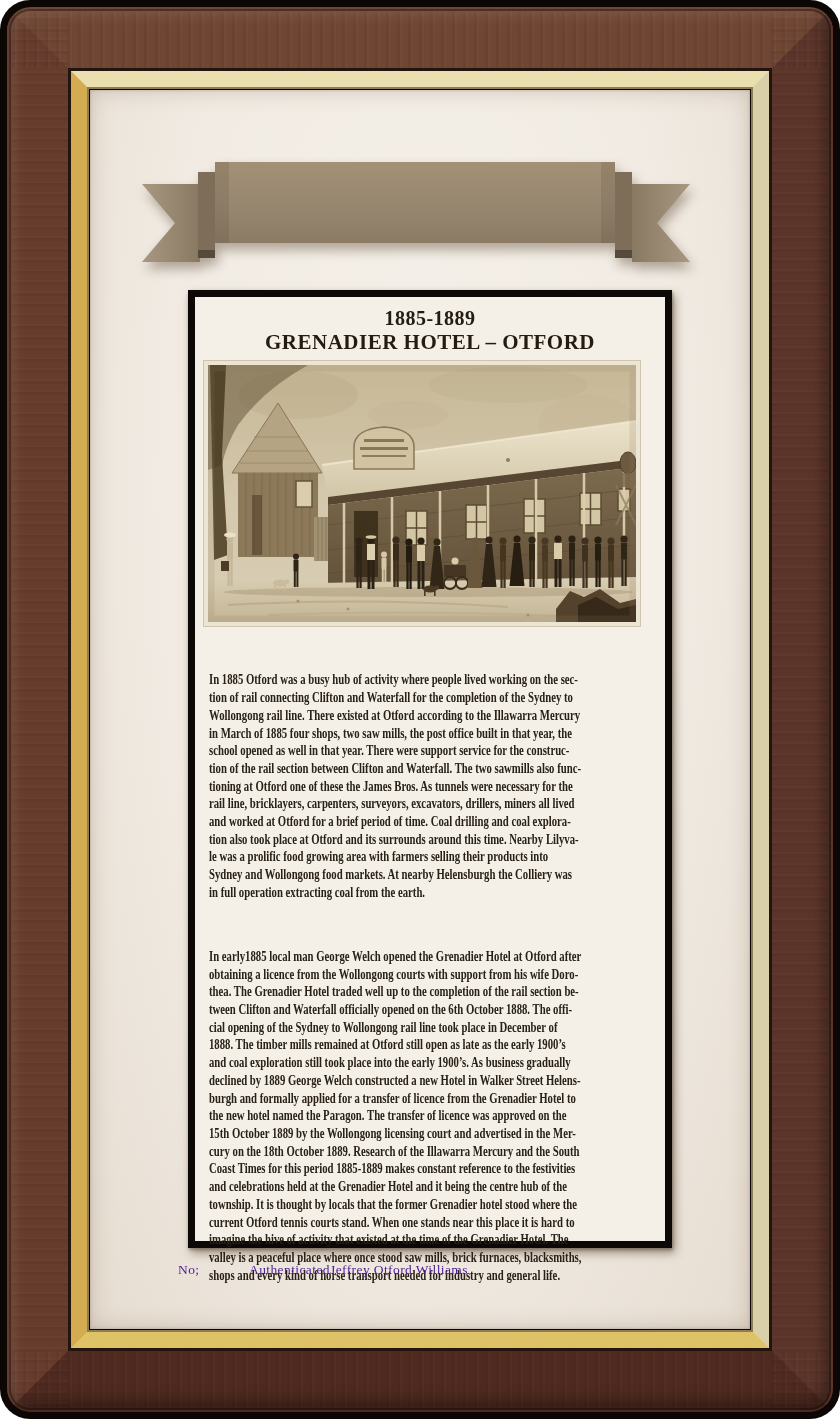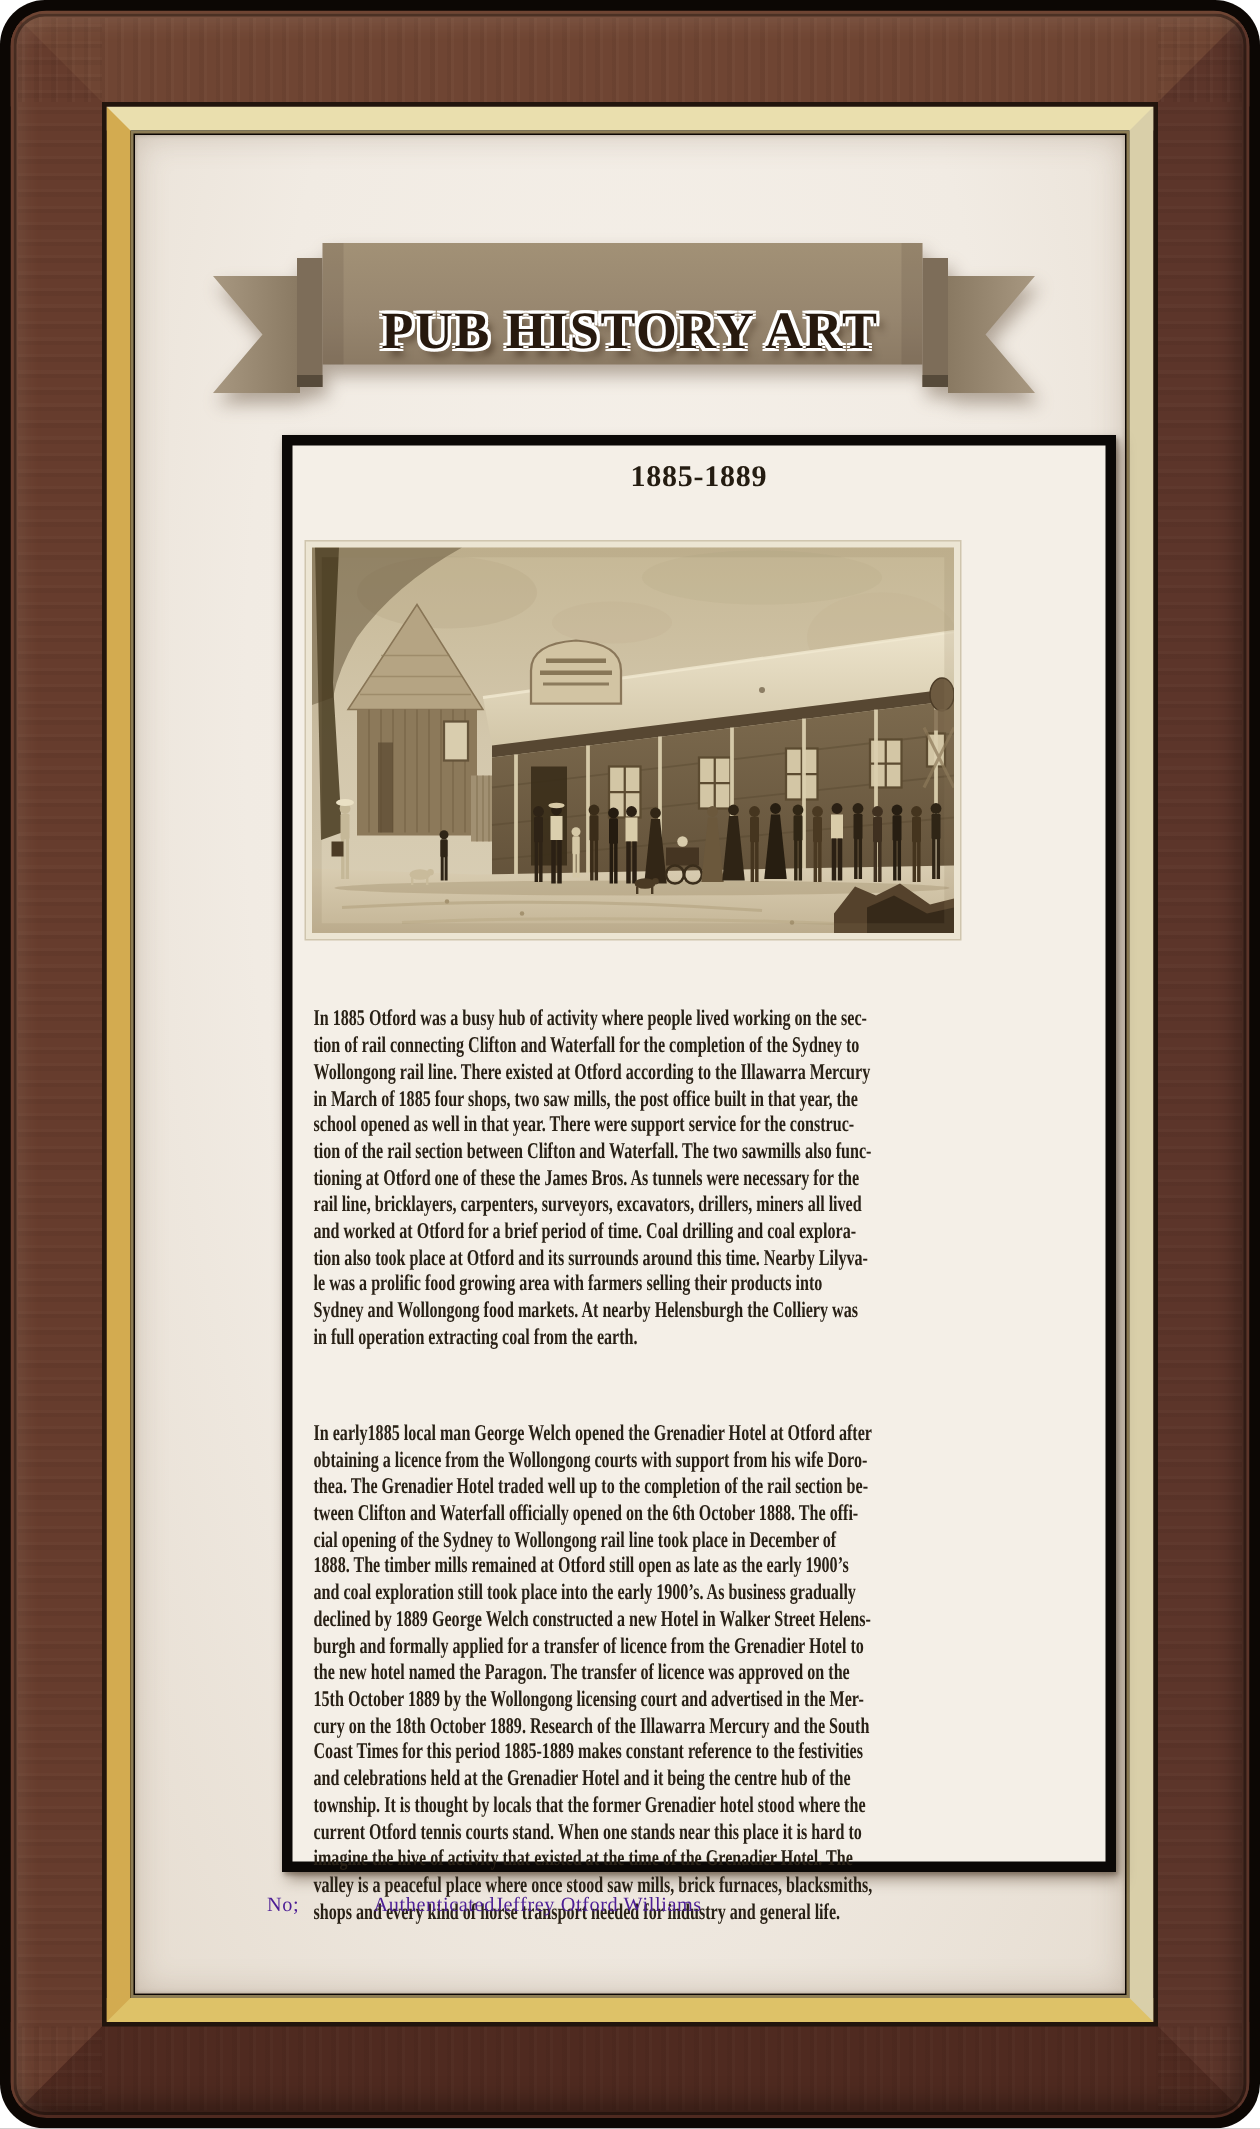--- a/index.html
+++ b/index.html
@@ -34,21 +34,21 @@
        font-weight:bold;color:#27190e;letter-spacing:1px;
        text-shadow:-2px -2px 0 #fff,2px -2px 0 #fff,-2px 2px 0 #fff,2px 2px 0 #fff,
                    -2px 0 0 #fff,2px 0 0 #fff,0 -2px 0 #fff,0 2px 0 #fff,
                    4px 5px 5px rgba(45,28,12,.5);}
   .banner-line1{top:166px;font-size:34px;}
   .banner-line2{top:201px;font-size:35px;}
   .region-subtitle{position:absolute;left:0;top:247px;width:840px;text-align:center;
        font-size:26px;letter-spacing:4px;color:#332c24;
        text-shadow:2px 2px 0 rgba(255,255,255,.9), 3px 4px 3px rgba(150,118,85,.55);}
   
-  .plaque{position:absolute;left:188px;top:290px;width:556px;height:958px;box-sizing:border-box;
+  .plaque{position:absolute;left:188px;top:290px;width:484px;height:958px;box-sizing:border-box;
        border:7px solid #0b0806;background:#f4efe7;
        box-shadow:3px 5px 9px rgba(80,60,40,.5), 1px 2px 3px rgba(60,45,30,.4);}
   .plaque-years{position:absolute;top:10px;left:0;width:100%;text-align:center;
        font-size:20px;font-weight:bold;color:#241c11;letter-spacing:.5px;}
   .plaque-title{position:absolute;top:33px;left:0;width:100%;text-align:center;
        font-size:21px;font-weight:bold;color:#241c11;letter-spacing:.5px;}
   .photo-wrap{position:absolute;left:9px;top:64px;width:436px;height:265px;box-sizing:border-box;
        border:4px solid #ece5d3;outline:1px solid #cfc5ae;background:#d3c7ac;
        box-shadow:inset 0 0 6px rgba(90,70,45,.4);}
   .body-text{position:absolute;left:14px;top:339px;width:610px;
@@ -97,24 +97,24 @@
     <polygon points="72,34 14,34 47,73 14,112 72,112" fill="url(#tailL)"></polygon>
     <polygon points="504,34 562,34 529,73 562,112 504,112" fill="url(#tailR)"></polygon>
     <rect x="70" y="22" width="17" height="86" fill="#7d6d59"></rect>
     <rect x="487" y="22" width="17" height="86" fill="#7d6d59"></rect>
     <rect x="70" y="100" width="17" height="8" fill="#564a3a"></rect>
     <rect x="487" y="100" width="17" height="8" fill="#564a3a"></rect>
     <rect x="87" y="12" width="400" height="81" fill="url(#bandG)"></rect>
     <rect x="87" y="12" width="14" height="81" fill="rgba(60,45,30,.12)"></rect>
     <rect x="473" y="12" width="14" height="81" fill="rgba(60,45,30,.12)"></rect>
   </svg>
-  <div class="banner-line banner-line2">PUB HISTORY ART</div>
 
   <div class="plaque">
     <div class="plaque-years">1885-1889</div>
+    <div class="plaque-title">GRENADIER HOTEL – OTFORD</div>
 
     <div class="photo-wrap">
       <svg width="428" height="257" viewBox="0 0 428 257">
         <defs>
           <linearGradient id="gSky" x1="0" y1="0" x2="0" y2="1">
             <stop offset="0" stop-color="#c6b896"></stop>
               <stop offset="0.5" stop-color="#d3c7ac"></stop>
               <stop offset="1" stop-color="#d9cfb6"></stop>
           </linearGradient>
           <linearGradient id="gRoof" x1="0" y1="0" x2="0" y2="1">

